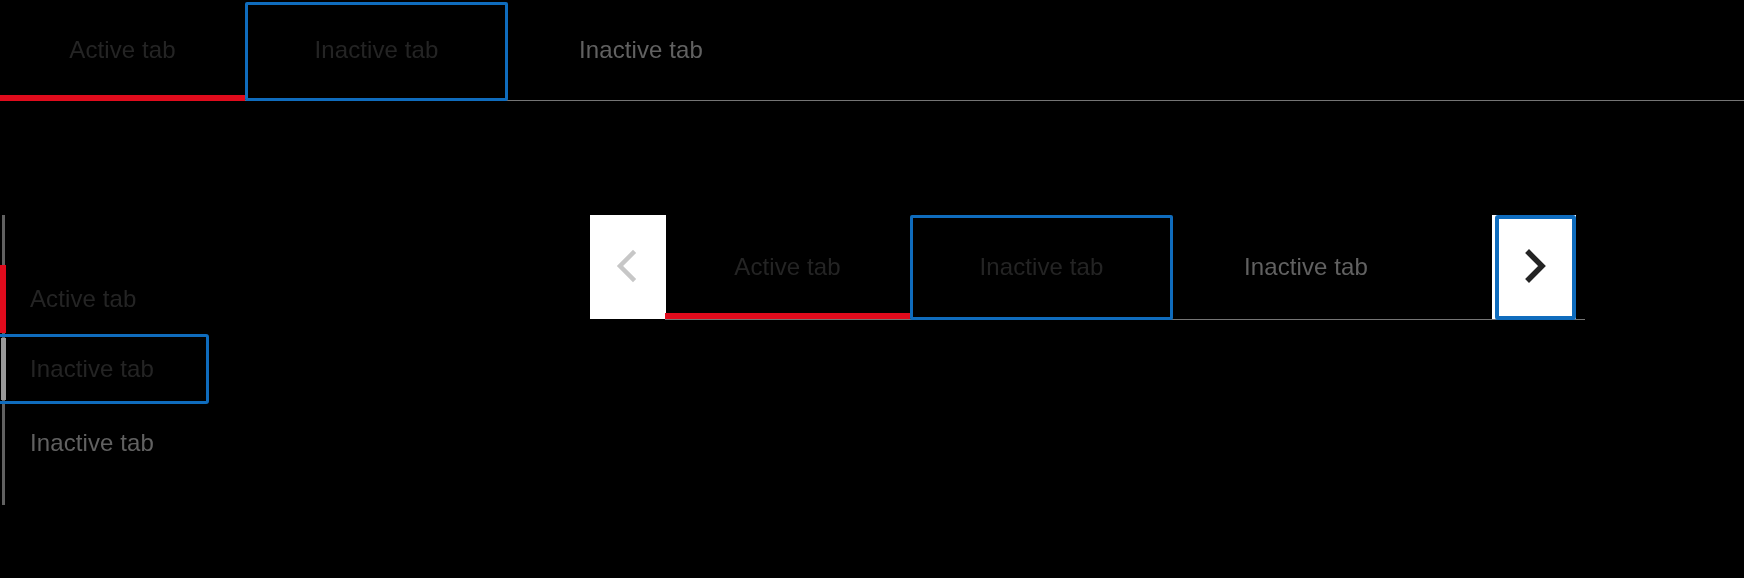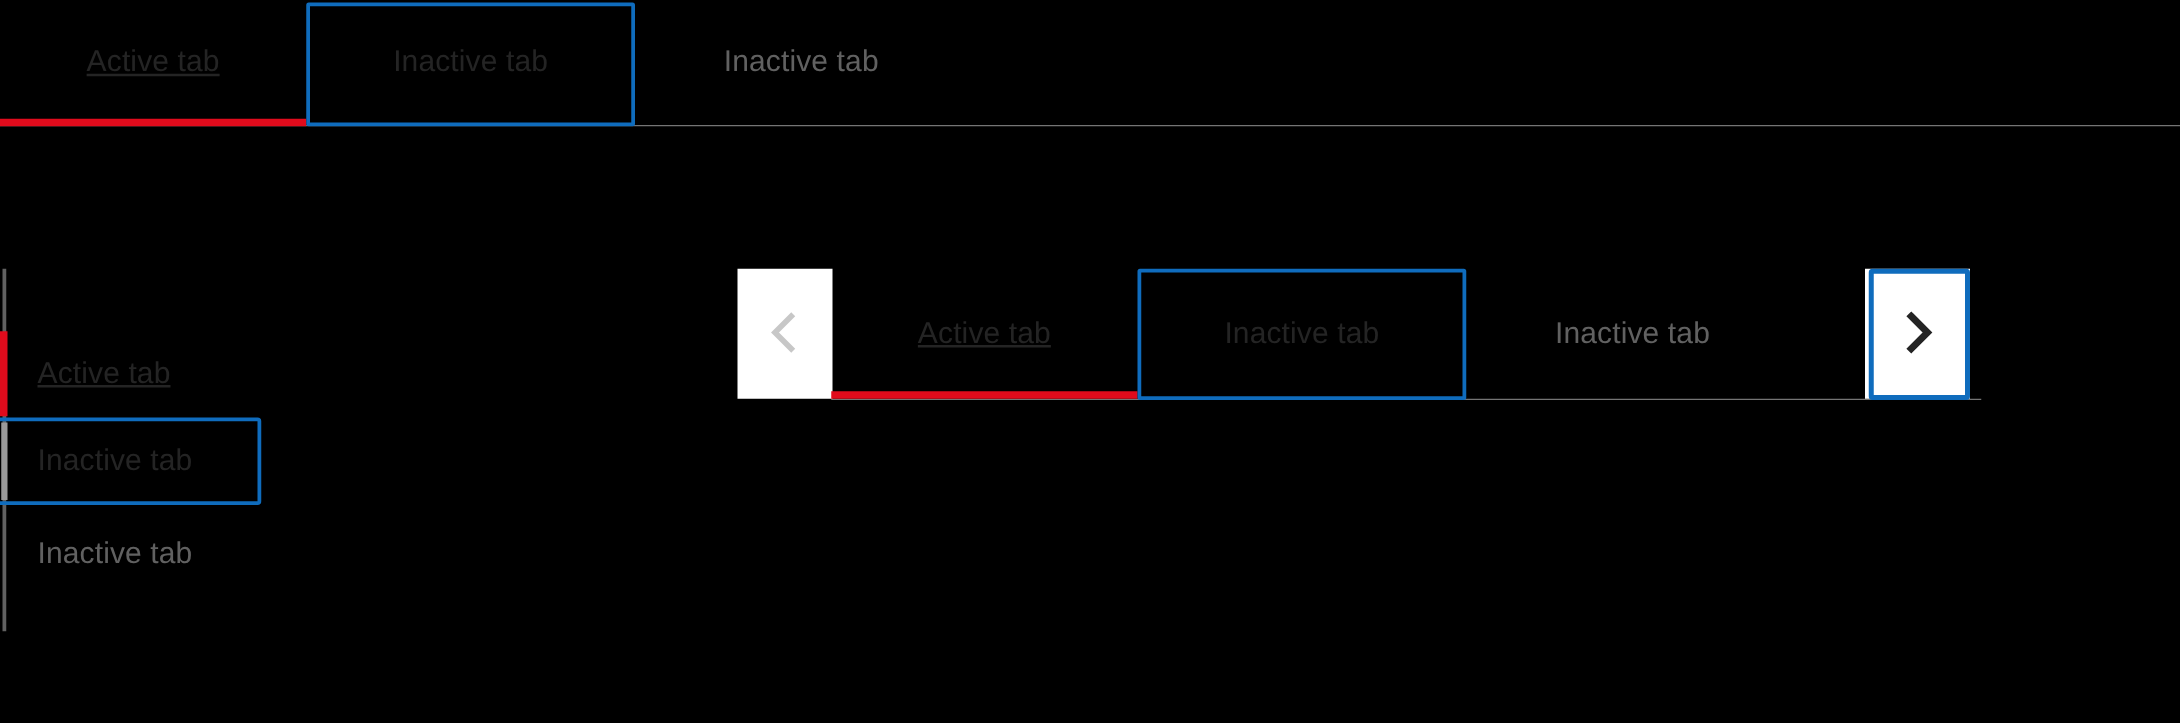--- a/index.html
+++ b/index.html
@@ -17,21 +17,21 @@
   }
 
   
   .tab-label {
     font-size: 24px;
     line-height: 1;
     letter-spacing: 0.1px;
     white-space: nowrap;
     user-select: none;
   }
-  .txt-active   { color: #242424; text-decoration: underline; }
+  .txt-active   { color: #242424; }
   .txt-inactive { color: #242424; }
   .txt-rest     { color: #616161; }
 
   
   #hgroup1 {
     position: absolute;
     left: 0px;
     top: 0px;
     width: 1744px;
     height: 104px;

